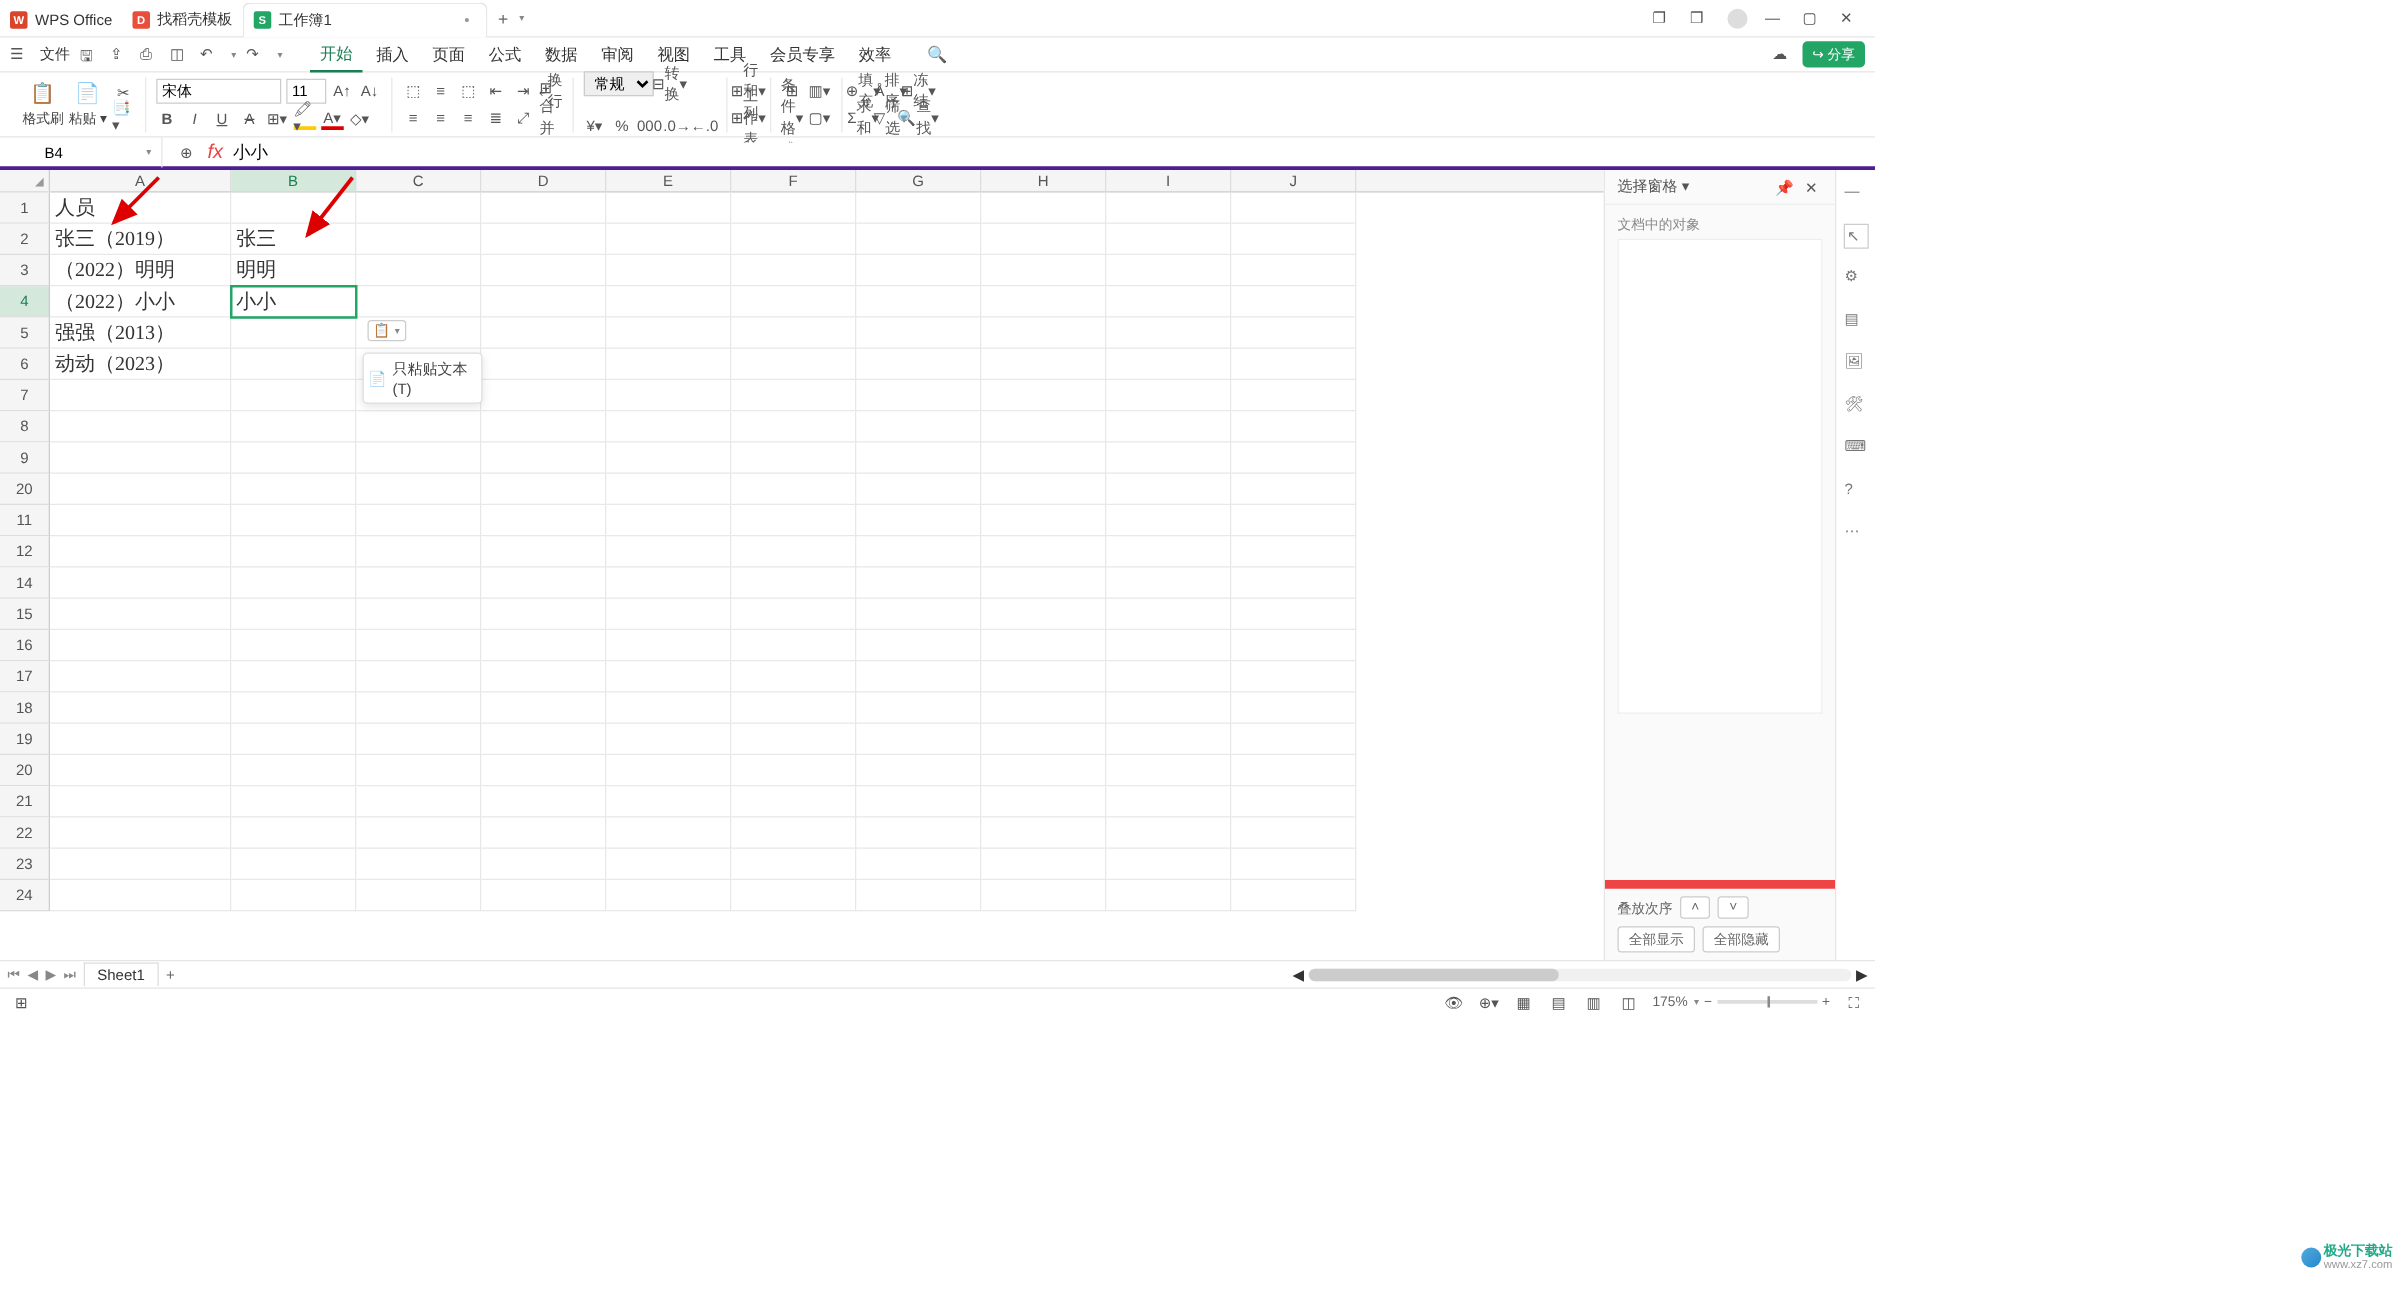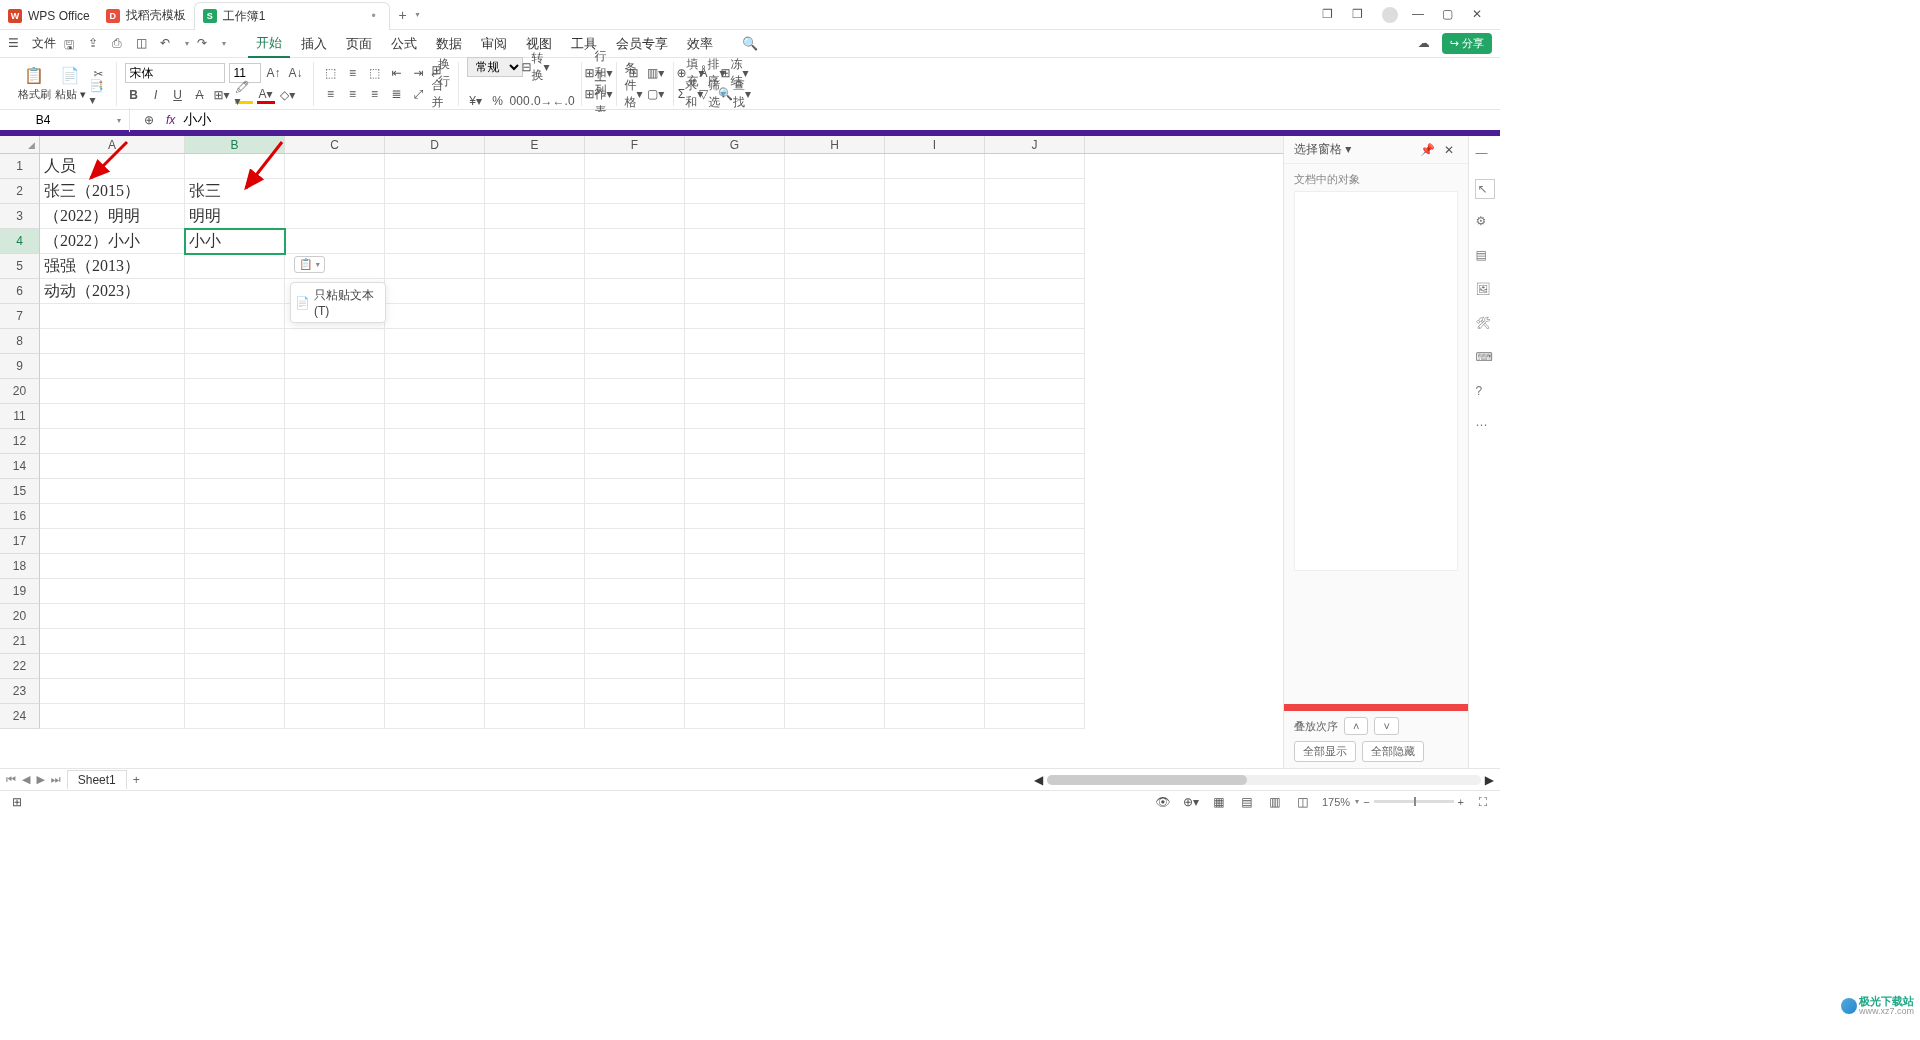--- a/index.html
+++ b/index.html
@@ -31,25 +31,25 @@
 .rgroup:last-child { border-right: none; }
 .rcol { display: flex; flex-direction: column; align-items: center; justify-content: center; gap: 2px; cursor: pointer; font-size: 11px; color: #444; }
 .rcol > span:first-child { font-size: 16px; }
 .rrow { display: flex; align-items: center; gap: 4px; }
 .rinput { height: 20px; font-size: 12px; border: 1px solid #ccc; padding: 0 4px; }
 .ribtn { width: 18px; height: 18px; display: inline-flex; align-items: center; justify-content: center; cursor: pointer; color: #555; font-size: 12px; }
 .smallstack { display: flex; flex-direction: column; gap: 1px; }
 .dropdown-tiny { font-size: 8px; color: #888; margin-left: 1px; }
 
 
-.formula-row { height: 26px; display: flex; align-items: center; border-bottom: 6px solid #4c1d95; }
+.formula-row { height: 26px; display: flex; align-items: center; border-bottom: 3px solid #4c1d95; }
 .namebox { width: 130px; height: 24px; border-right: 1px solid #e5e5e5; display: flex; align-items: center; padding: 0 8px; justify-content: space-between; }
 .namebox input { border: none; outline: none; width: 70px; font-size: 12px; text-align: center; }
 .fx-area { display: flex; align-items: center; gap: 8px; padding: 0 10px; flex: 1; }
-.fx-area .fxicon { font-style: italic; color: #701a75; font-size: 12px; }
+.fx-area .fxicon { font-style: italic; color: #ef4444; font-size: 16px; }
 .fx-area input { border: none; outline: none; flex: 1; font-size: 14px; font-family: Arial; }
 
 
 .main { display: flex; height: calc(100% - 30px - 28px - 52px - 26px - 22px - 22px); }
 .grid-area { flex: 1; position: relative; overflow: hidden; display: flex; flex-direction: column; }
 .side-panel { width: 185px; border-left: 1px solid #e5e5e5; background: #fafafa; display: flex; flex-direction: column; justify-content: space-between; }
 .side-icons { width: 32px; border-left: 1px solid #e5e5e5; display: flex; flex-direction: column; align-items: center; gap: 16px; padding-top: 10px; }
 .side-icons .sico { width: 18px; height: 18px; color: #777; cursor: pointer; }
 
 
@@ -310,21 +310,21 @@
           <div class="cell"></div>
           <div class="cell"></div>
           <div class="cell"></div>
           <div class="cell"></div>
           <div class="cell"></div>
           <div class="cell"></div>
           <div class="cell"></div>
         </div>
         <div class="grow">
           <div class="rowh">2</div>
-          <div class="cell wide">张三（2015）</div>
+          <div class="cell wide">张三（2019）</div>
           <div class="cell">张三</div>
           <div class="cell"></div>
           <div class="cell"></div>
           <div class="cell"></div>
           <div class="cell"></div>
           <div class="cell"></div>
           <div class="cell"></div>
           <div class="cell"></div>
           <div class="cell"></div>
         </div>

